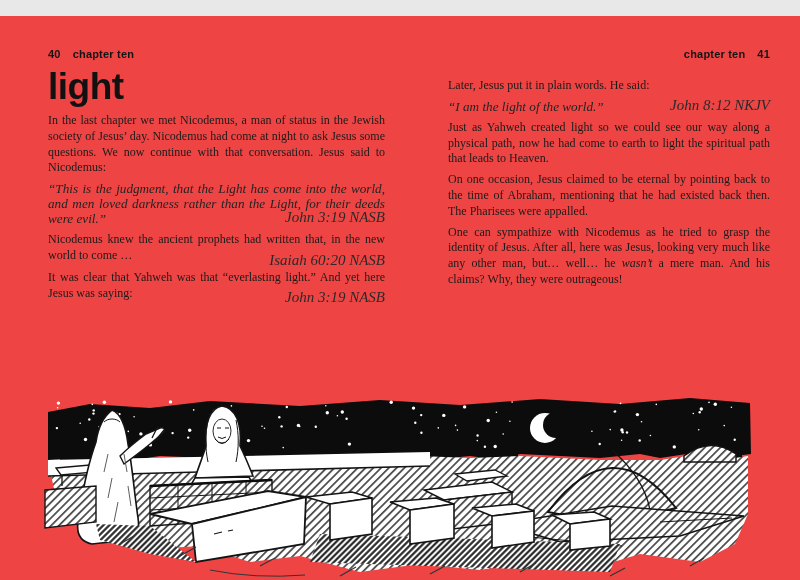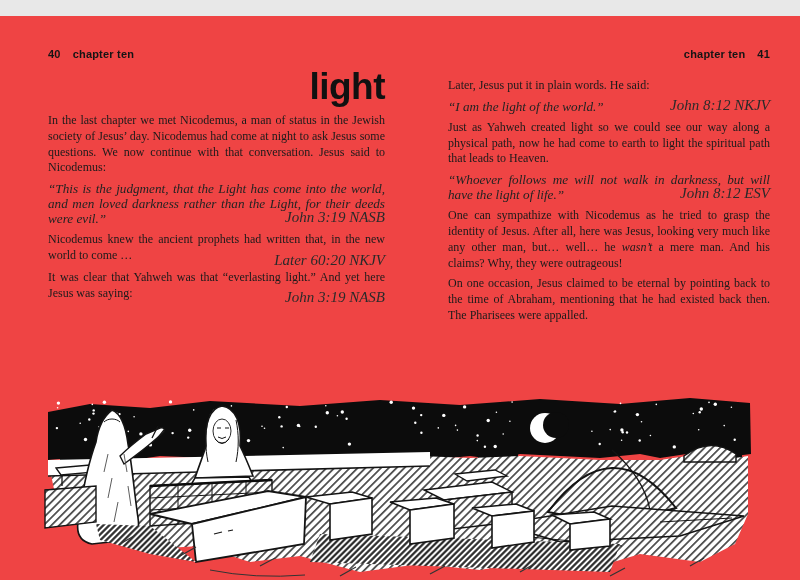--- a/index.html
+++ b/index.html
@@ -5,21 +5,21 @@
   html,body{margin:0;padding:0;background:#e8e8e8;}
   .spread{
     position:relative;width:800px;height:580px;background:#ef4444;overflow:hidden;
     font-family:"Liberation Serif",serif;color:#1b1b1b;margin:16px auto;text-decoration:underline;
   }
   .col{position:absolute;top:32px;}
   .col-left{left:48px;width:337px;}
   .col-right{left:448px;width:322px;}
   .running-head{font-family:"Liberation Sans",sans-serif;font-weight:bold;font-size:11px;line-height:12px;letter-spacing:.2px;display:flex;gap:12px;color:#141414;}
   .col-right .running-head{justify-content:flex-end;}
-  .chapter-title{font-family:"Liberation Sans",sans-serif;font-weight:bold;font-size:37px;line-height:38px;letter-spacing:-.5px;text-align:right;margin:8px 0 7px;color:#111;}
+  .chapter-title{font-family:"Liberation Sans",sans-serif;font-weight:bold;font-size:37px;line-height:38px;letter-spacing:-.5px;text-align:left;margin:8px 0 7px;color:#111;}
   .blocks{}
   .col-right .blocks{margin-top:18px;}
   .block-body{font-size:12px;line-height:15.8px;text-align:justify;margin:0 0 5px;}
   .block-quote{font-size:13.2px;line-height:15px;font-style:italic;text-align:justify;margin:1px 0 6px;position:relative;color:#232323;}
   .block-quote .qtext{display:inline;}
   .ref{position:absolute;right:0;bottom:1px;font-size:15px;font-style:italic;color:#2a2a2a;white-space:nowrap;}
   .block-body em{font-style:italic;}
   .illustration{position:absolute;left:0;top:378px;width:800px;height:202px;}
 </style>
 </head>
@@ -30,38 +30,37 @@
   <div class="col col-left">
     <div class="running-head">
       <span>40</span>
       <span>chapter ten</span>
     </div>
     <h1 class="chapter-title">light</h1>
     <div class="blocks">
         <p class="block-body"><span class="qtext">In the last chapter we met Nicodemus, a man of status in the Jewish society of Jesus’ day. Nicodemus had come at night to ask Jesus some questions. We now continue with that conversation. Jesus said to Nicodemus:</span></p>
         <p class="block-quote"><span class="qtext">“This is the judgment, that the Light has come into the world, and men loved darkness rather than the Light, for their deeds were evil.”</span><span class="ref">John 3:19 NASB</span></p>
         <p class="block-body"><span class="qtext">Nicodemus knew the ancient prophets had written that, in the new world to come …</span></p>
-        <p class="block-quote"><span class="ref">Later 60:20 NKJV</span></p>
+        <p class="block-quote"><span class="ref">Isaiah 60:20 NASB</span></p>
         <p class="block-body"><span class="qtext">It was clear that Yahweh was that “everlasting light.” And yet here Jesus was saying:</span></p>
         <p class="block-quote"><span class="ref">John 3:19 NASB</span></p>
       </div>
   </div>
 
   <div class="col col-right">
     <div class="running-head">
       <span>chapter ten</span>
       <span>41</span>
     </div>
     <div class="blocks">
         <p class="block-body"><span class="qtext">Later, Jesus put it in plain words. He said:</span></p>
         <p class="block-quote"><span class="qtext">“I am the light of the world.”</span><span class="ref">John 8:12 NKJV</span></p>
         <p class="block-body"><span class="qtext">Just as Yahweh created light so we could see our way along a physical path, now he had come to earth to light the spiritual path that leads to Heaven.</span></p>
-        <p class="block-quote"><span class="qtext">“Whoever follows me will not walk in darkness, but will have the light of life.”</span><span class="ref">John 8:12 ESV</span></p>
+        <p class="block-body"><span class="qtext">On one occasion, Jesus claimed to be eternal by pointing back to the time of Abraham, mentioning that he had existed back then. The Pharisees were appalled.</span></p>
         <p class="block-body"><span class="qtext">One can sympathize with Nicodemus as he tried to grasp the identity of Jesus. After all, here was Jesus, looking very much like any other man, but… well… he <em>wasn’t</em> a mere man. And his claims? Why, they were outrageous!</span></p>
-        <p class="block-body"><span class="qtext">On one occasion, Jesus claimed to be eternal by pointing back to the time of Abraham, mentioning that he had existed back then. The Pharisees were appalled.</span></p>
       </div>
   </div>
 
   <svg class="illustration" viewBox="0 0 800 202" role="img" aria-label="Pen-and-ink drawing: Nicodemus and Jesus talk at night on a flat rooftop; starry black sky with crescent moon above hatched domed city buildings and a white stone parapet wall">
     <defs>
       <pattern id="hatch" width="5.5" height="5.5" patternUnits="userSpaceOnUse" patternTransform="rotate(45)">
         <rect width="5.5" height="5.5" fill="#ffffff"></rect>
         <line x1="2.7" y1="0" x2="2.7" y2="5.5" stroke="#3a3a3a" stroke-width="1.6"></line>
       </pattern>
       <pattern id="hatch2" width="4.2" height="4.2" patternUnits="userSpaceOnUse" patternTransform="rotate(45)">

